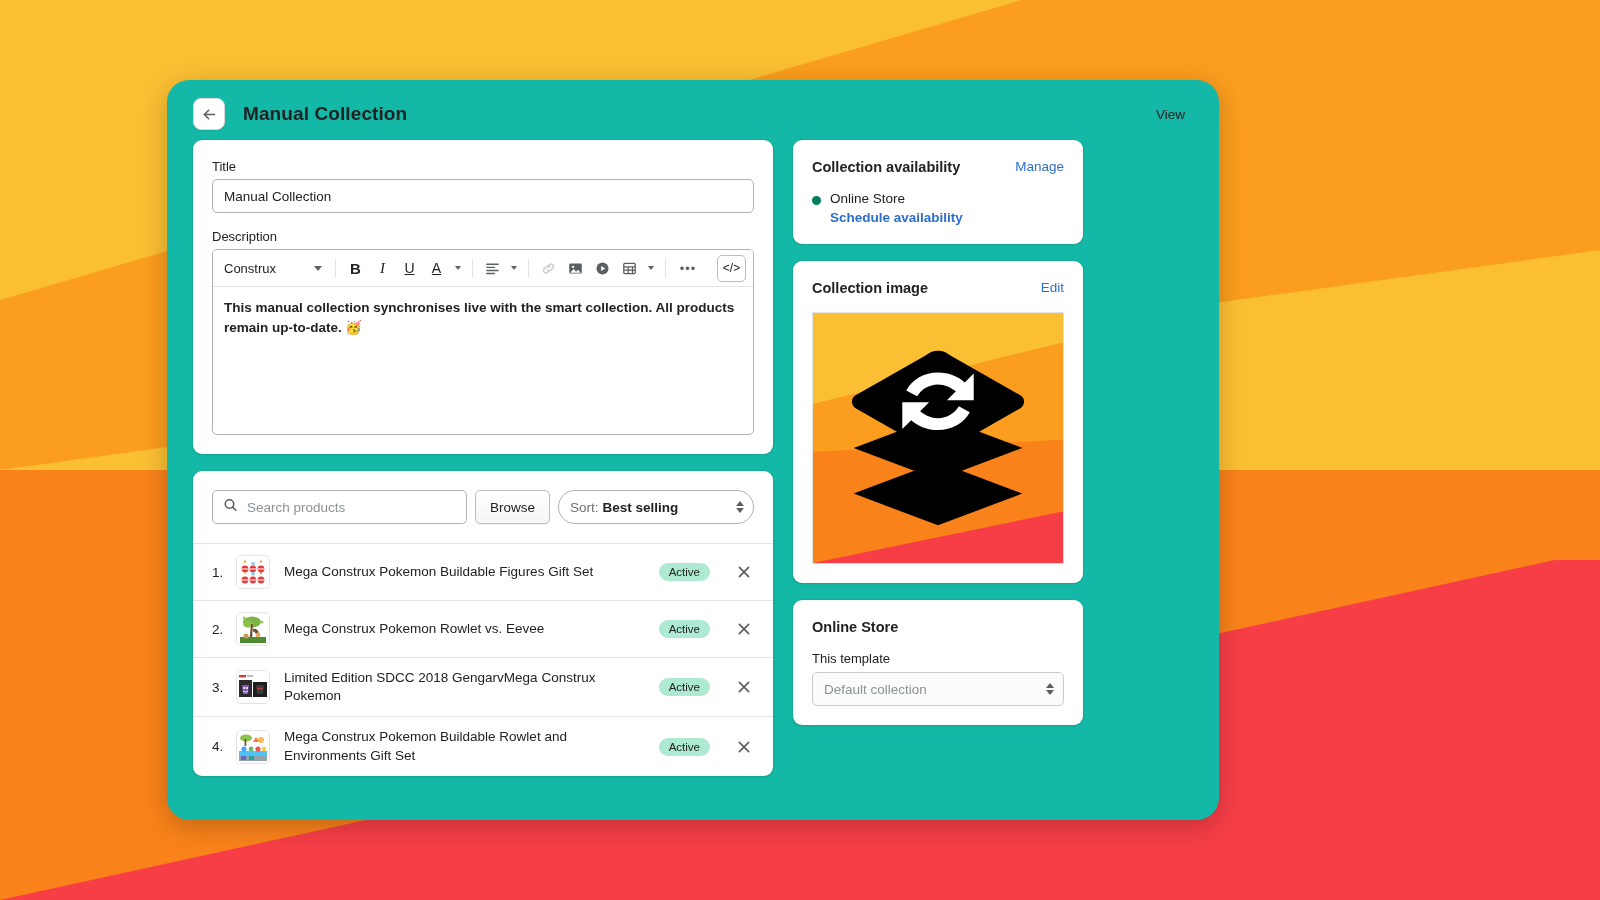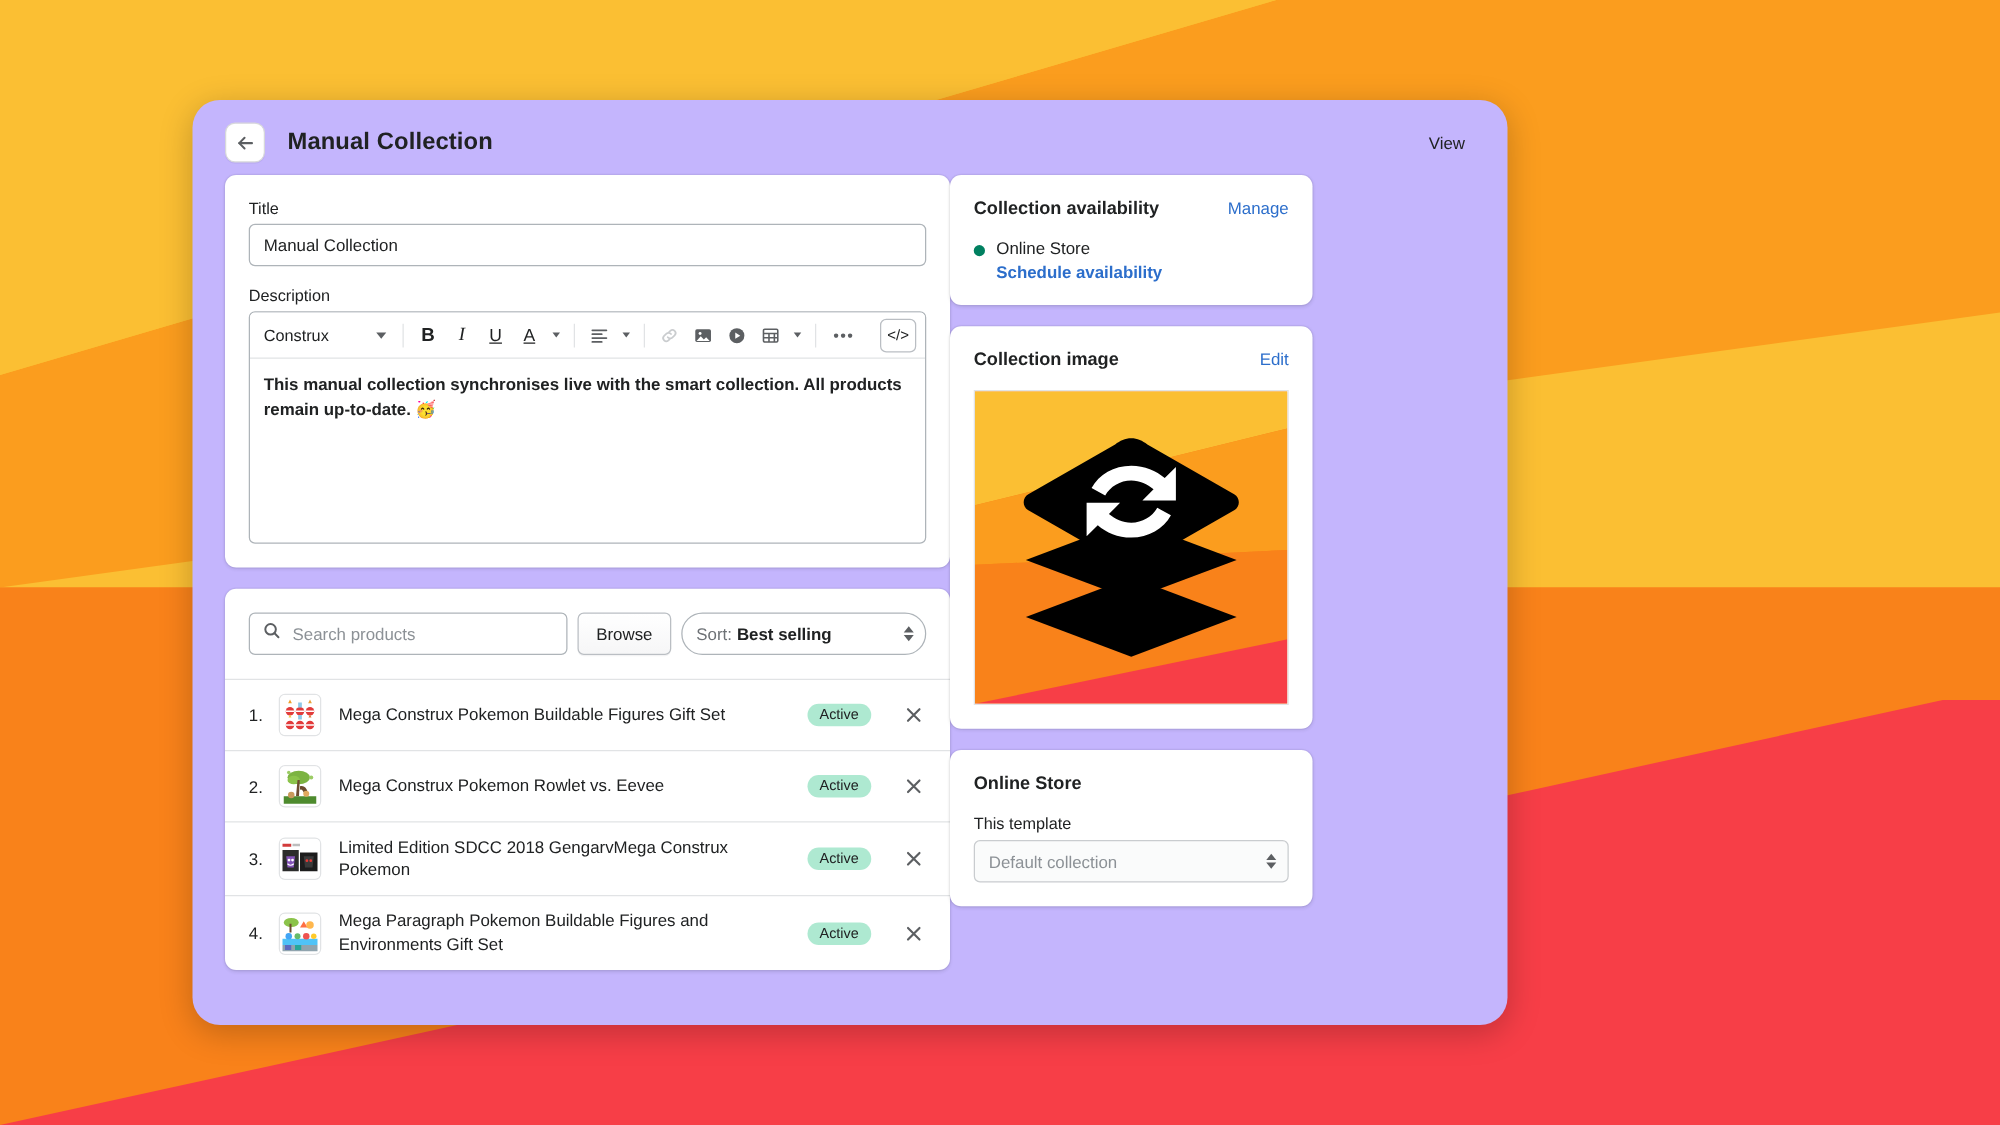--- a/index.html
+++ b/index.html
@@ -10,23 +10,23 @@
   }
   body { position: relative; background: #FBBF33; }
 
   
   .bg { position: absolute; inset: 0; overflow: hidden; }
   .bg svg { display: block; width: 1600px; height: 900px; }
 
   
   .window {
     position: absolute;
-    left: 154px; top: 80px;
+    left: 167px; top: 80px;
     width: 1052px; height: 740px;
-    background: #c4b5fd;
+    background: #14b8a6;
     border-radius: 22px;
     box-shadow: 0 6px 26px rgba(0,0,0,.22);
     overflow: hidden;
   }
 
   
   .page-header {
     display: flex; align-items: center;
     padding: 18px 26px 10px 26px;
     height: 60px;
@@ -53,20 +53,21 @@
   .view-link {
     font-size: 13.5px;
     color: #202223;
     cursor: pointer;
     padding: 4px 8px;
   }
 
   
   .layout {
     display: flex;
+    gap: 20px;
     padding: 0 26px;
     align-items: flex-start;
   }
   .col-main { width: 580px; flex: none; }
   .col-side { width: 290px; flex: none; }
 
   .card {
     background: #fff;
     border-radius: 9px;
     box-shadow: 0 0 0 1px rgba(0,0,0,.04), 0 1px 3px rgba(22,29,37,.12);
@@ -527,21 +528,21 @@
       <rect x="2" y="20" width="28" height="5" fill="#4FC3F7"></rect>
       <rect x="2" y="25" width="28" height="5" fill="#90A4AE"></rect>
       <circle cx="7" cy="18" r="2.6" fill="#42A5F5"></circle>
       <circle cx="14" cy="18" r="2.4" fill="#66BB6A"></circle>
       <circle cx="21" cy="18" r="2.6" fill="#EF5350"></circle>
       <circle cx="27" cy="18" r="2.2" fill="#FFCA28"></circle>
       <rect x="4" y="25" width="5" height="4" fill="#5C6BC0"></rect>
       <rect x="12" y="25" width="5" height="4" fill="#26A69A"></rect>
     </svg>
               </div>
-              <div class="prod-name">Mega Paragraph Pokemon Buildable Figures and Environments Gift Set</div>
+              <div class="prod-name">Mega Construx Pokemon Buildable Rowlet and Environments Gift Set</div>
               <div class="badge" style="background: rgb(174, 233, 209);">Active</div>
               <div class="row-x">
                 <svg width="14" height="14" viewBox="0 0 14 14" stroke="#5C5F62" stroke-width="1.7" stroke-linecap="round">
                   <path d="M2.4 2.4l9.2 9.2M11.6 2.4l-9.2 9.2"></path>
                 </svg>
               </div>
             </div>
           </div>
       </div>
     </div>

